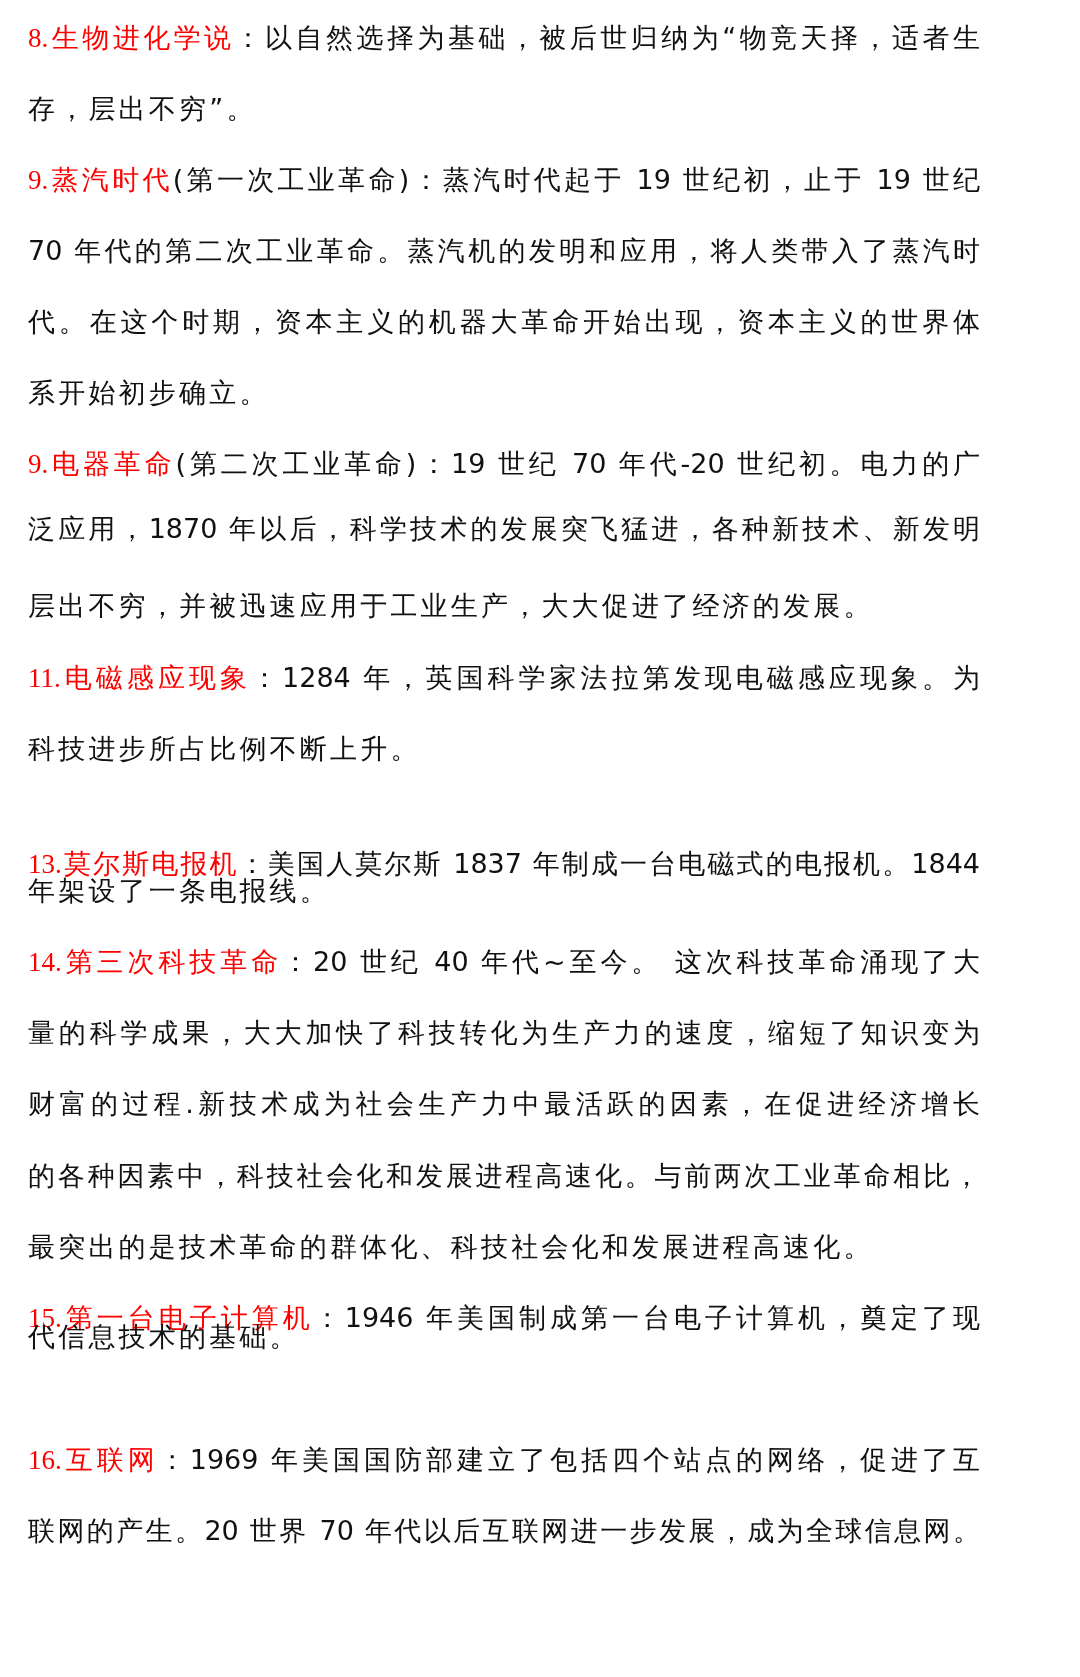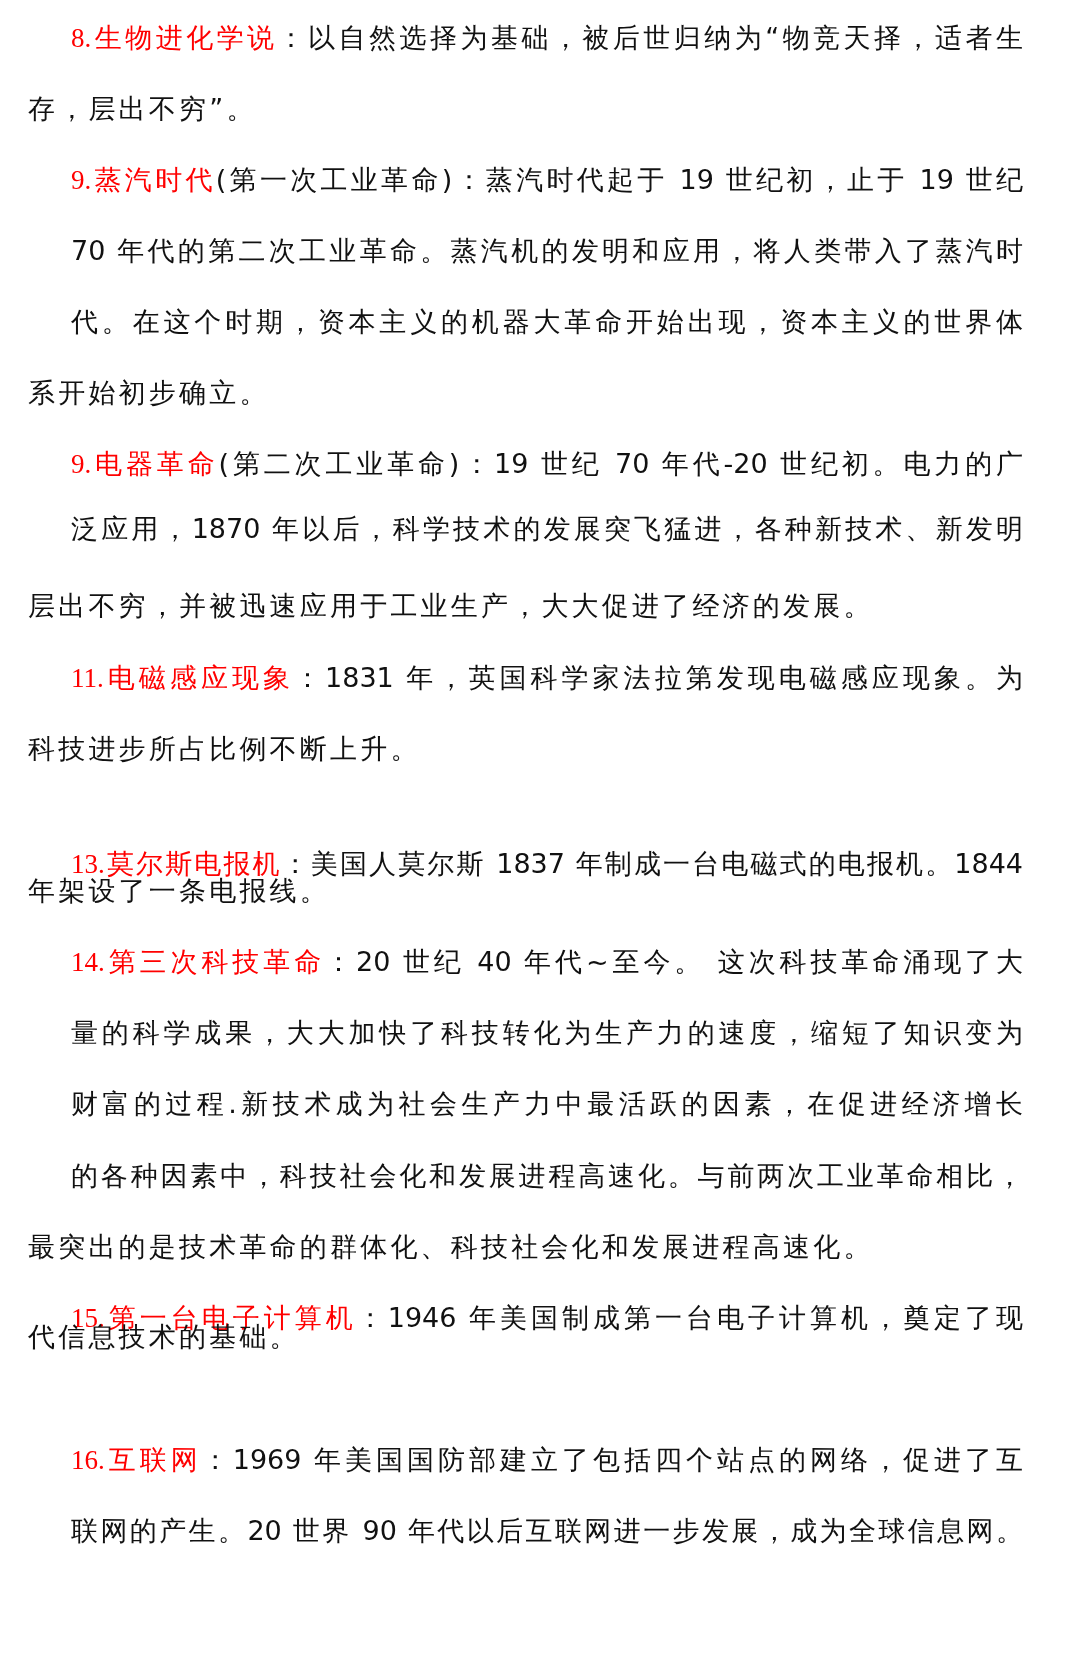--- a/index.html
+++ b/index.html
@@ -28,21 +28,20 @@
     line-height: 40px;
     font-size: 27px;
     white-space: nowrap;
     letter-spacing: 3.2px;
   }
   .line.justify {
     width: 952px;
     text-align: justify;
     text-align-last: justify;
     letter-spacing: 0;
-    margin-left: 43px;
   }
   .term {
     color: #ff0000;
   }
   .num {
     font-family: "Liberation Serif", "DejaVu Serif", serif;
   }
 </style>
 </head>
 <body>
@@ -54,31 +53,31 @@
 
   <div class="line justify" style="top:160px"><span class="term"><span class="num">9.</span><span>蒸汽时代</span></span><span>(第一次工业革命)：蒸汽时代起于 19 世纪初，止于 19 世纪</span></div>
   <div class="line justify" style="top:231px">70 年代的第二次工业革命。蒸汽机的发明和应用，将人类带入了蒸汽时</div>
   <div class="line justify" style="top:302px">代。在这个时期，资本主义的机器大革命开始出现，资本主义的世界体</div>
   <div class="line" style="top:373px">系开始初步确立。</div>
 
   <div class="line justify" style="top:444px"><span class="term"><span class="num">9.</span><span>电器革命</span></span><span>(第二次工业革命)：19 世纪 70 年代-20 世纪初。电力的广</span></div>
   <div class="line justify" style="top:509px">泛应用，1870 年以后，科学技术的发展突飞猛进，各种新技术、新发明</div>
   <div class="line" style="top:586px">层出不穷，并被迅速应用于工业生产，大大促进了经济的发展。</div>
 
-  <div class="line justify" style="top:658px"><span class="term"><span class="num">11.</span><span>电磁感应现象</span></span><span>：1831 年，英国科学家法拉第发现电磁感应现象。为</span></div>
+  <div class="line justify" style="top:658px"><span class="term"><span class="num">11.</span><span>电磁感应现象</span></span><span>：1284 年，英国科学家法拉第发现电磁感应现象。为</span></div>
   <div class="line" style="top:729px">科技进步所占比例不断上升。</div>
 
   <div class="line justify" style="top:844px"><span class="term"><span class="num">13.</span><span>莫尔斯电报机</span></span><span>：美国人莫尔斯 1837 年制成一台电磁式的电报机。1844</span></div>
   <div class="line" style="top:871px">年架设了一条电报线。</div>
 
   <div class="line justify" style="top:942px"><span class="term"><span class="num">14.</span><span>第三次科技革命</span></span><span>：20 世纪 40 年代~至今。   这次科技革命涌现了大</span></div>
   <div class="line justify" style="top:1013px">量的科学成果，大大加快了科技转化为生产力的速度，缩短了知识变为</div>
   <div class="line justify" style="top:1084px">财富的过程.新技术成为社会生产力中最活跃的因素，在促进经济增长</div>
   <div class="line justify" style="top:1156px">的各种因素中，科技社会化和发展进程高速化。与前两次工业革命相比，</div>
   <div class="line" style="top:1227px">最突出的是技术革命的群体化、科技社会化和发展进程高速化。</div>
 
   <div class="line justify" style="top:1298px"><span class="term"><span class="num">15.</span><span>第一台电子计算机</span></span><span>：1946 年美国制成第一台电子计算机，奠定了现</span></div>
   <div class="line" style="top:1317px">代信息技术的基础。</div>
 
   <div class="line justify" style="top:1440px"><span class="term"><span class="num">16.</span><span>互联网</span></span><span>：1969 年美国国防部建立了包括四个站点的网络，促进了互</span></div>
-  <div class="line justify" style="top:1511px">联网的产生。20 世界 90 年代以后互联网进一步发展，成为全球信息网。</div>
+  <div class="line justify" style="top:1511px">联网的产生。20 世界 70 年代以后互联网进一步发展，成为全球信息网。</div>
 
 </div>
 
 </body></html>

